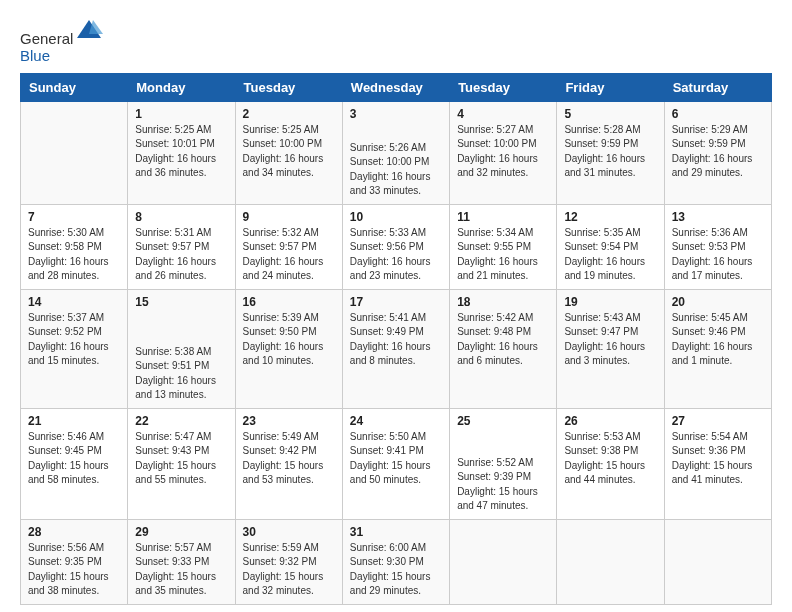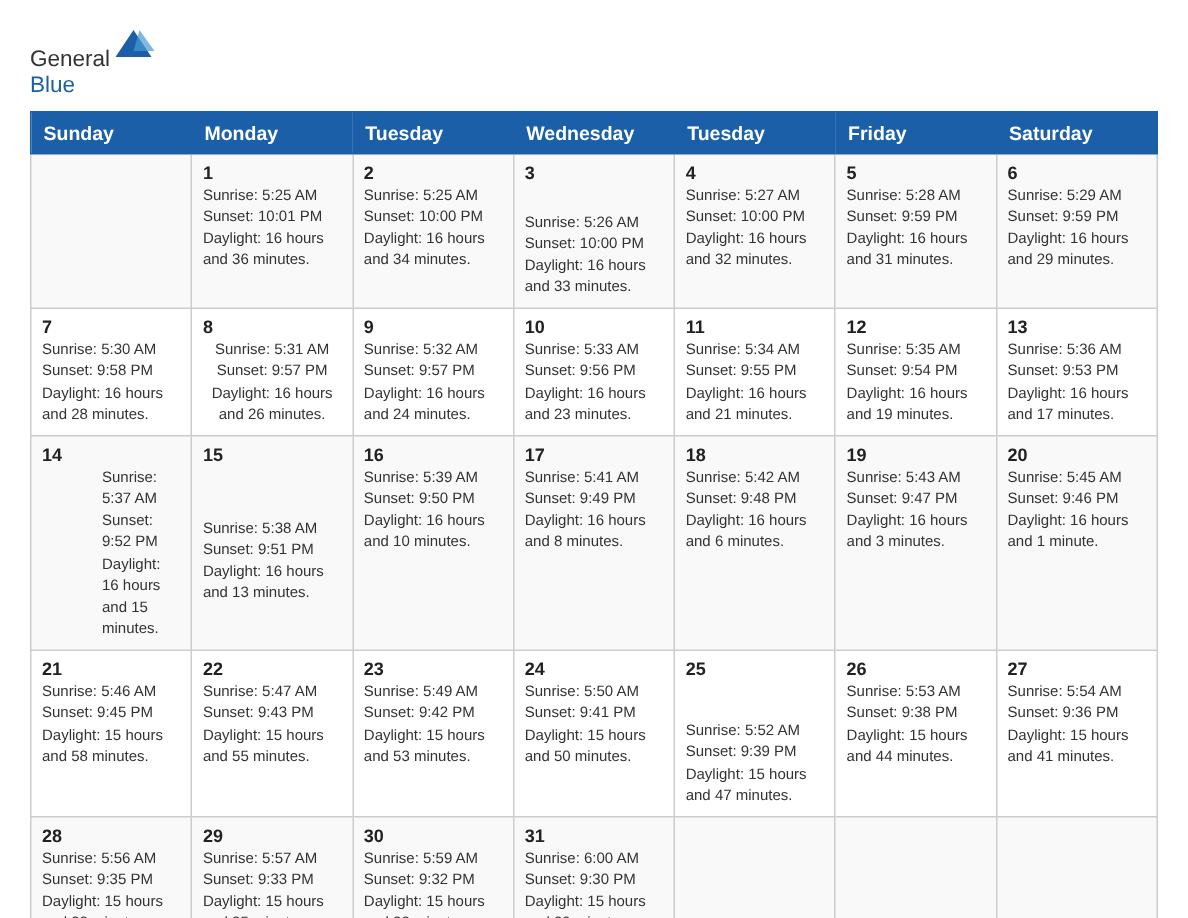--- a/index.html
+++ b/index.html
@@ -172,21 +172,21 @@
       <tr>
         <td>
           <span class="day-number">7</span>
           <div class="cell-content" style="white-space: pre-line;">Sunrise: 5:30 AM
 Sunset: 9:58 PM
 Daylight: 16 hours
 and 28 minutes.</div>
         </td>
         <td>
           <span class="day-number">8</span>
-          <div class="cell-content" style="white-space: pre-line; text-align: center;">Sunrise: 5:31 AM
+          <div class="cell-content" style="white-space: pre-line;">Sunrise: 5:31 AM
 Sunset: 9:57 PM
 Daylight: 16 hours
 and 26 minutes.</div>
         </td>
         <td>
           <span class="day-number">9</span>
           <div class="cell-content" style="white-space: pre-line;">Sunrise: 5:32 AM
 Sunset: 9:57 PM
 Daylight: 16 hours
 and 24 minutes.</div>
@@ -216,21 +216,21 @@
           <span class="day-number">13</span>
           <div class="cell-content" style="white-space: pre-line;">Sunrise: 5:36 AM
 Sunset: 9:53 PM
 Daylight: 16 hours
 and 17 minutes.</div>
         </td>
       </tr>
       <tr>
         <td>
           <span class="day-number">14</span>
-          <div class="cell-content" style="white-space: pre-line; margin-left: 40px;">Sunrise: 5:37 AM
+          <div class="cell-content" style="white-space: pre-line;">Sunrise: 5:37 AM
 Sunset: 9:52 PM
 Daylight: 16 hours
 and 15 minutes.</div>
         </td>
         <td>
           <span class="day-number">15</span>
           <div class="cell-content" style="white-space: pre-line; margin-top: 36px;">Sunrise: 5:38 AM
 Sunset: 9:51 PM
 Daylight: 16 hours
 and 13 minutes.</div>

